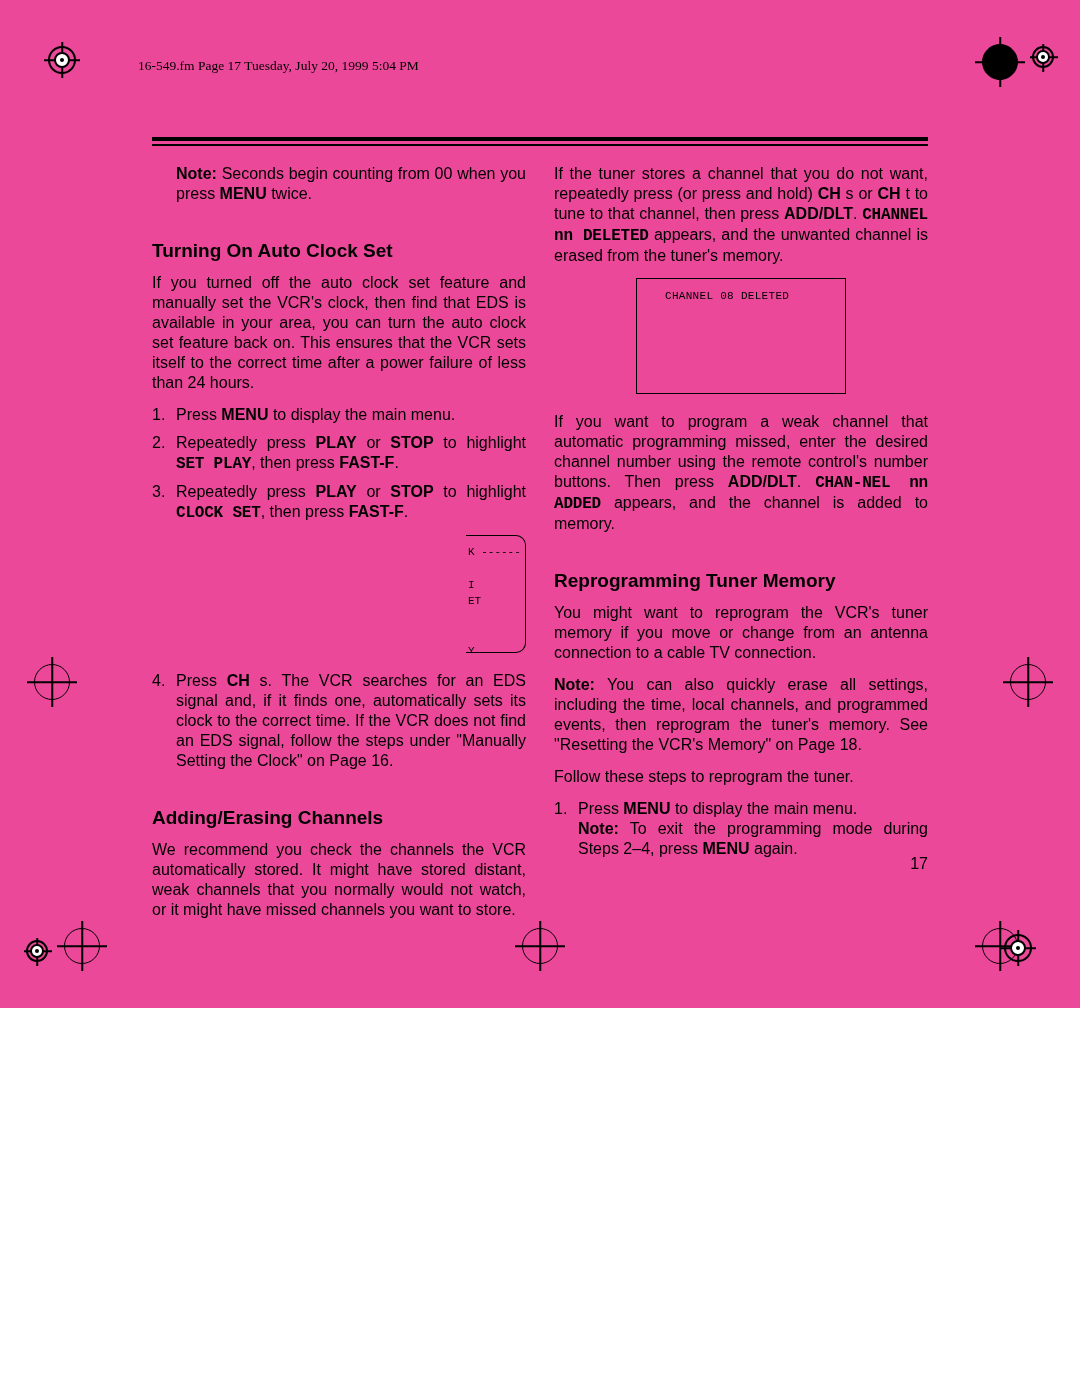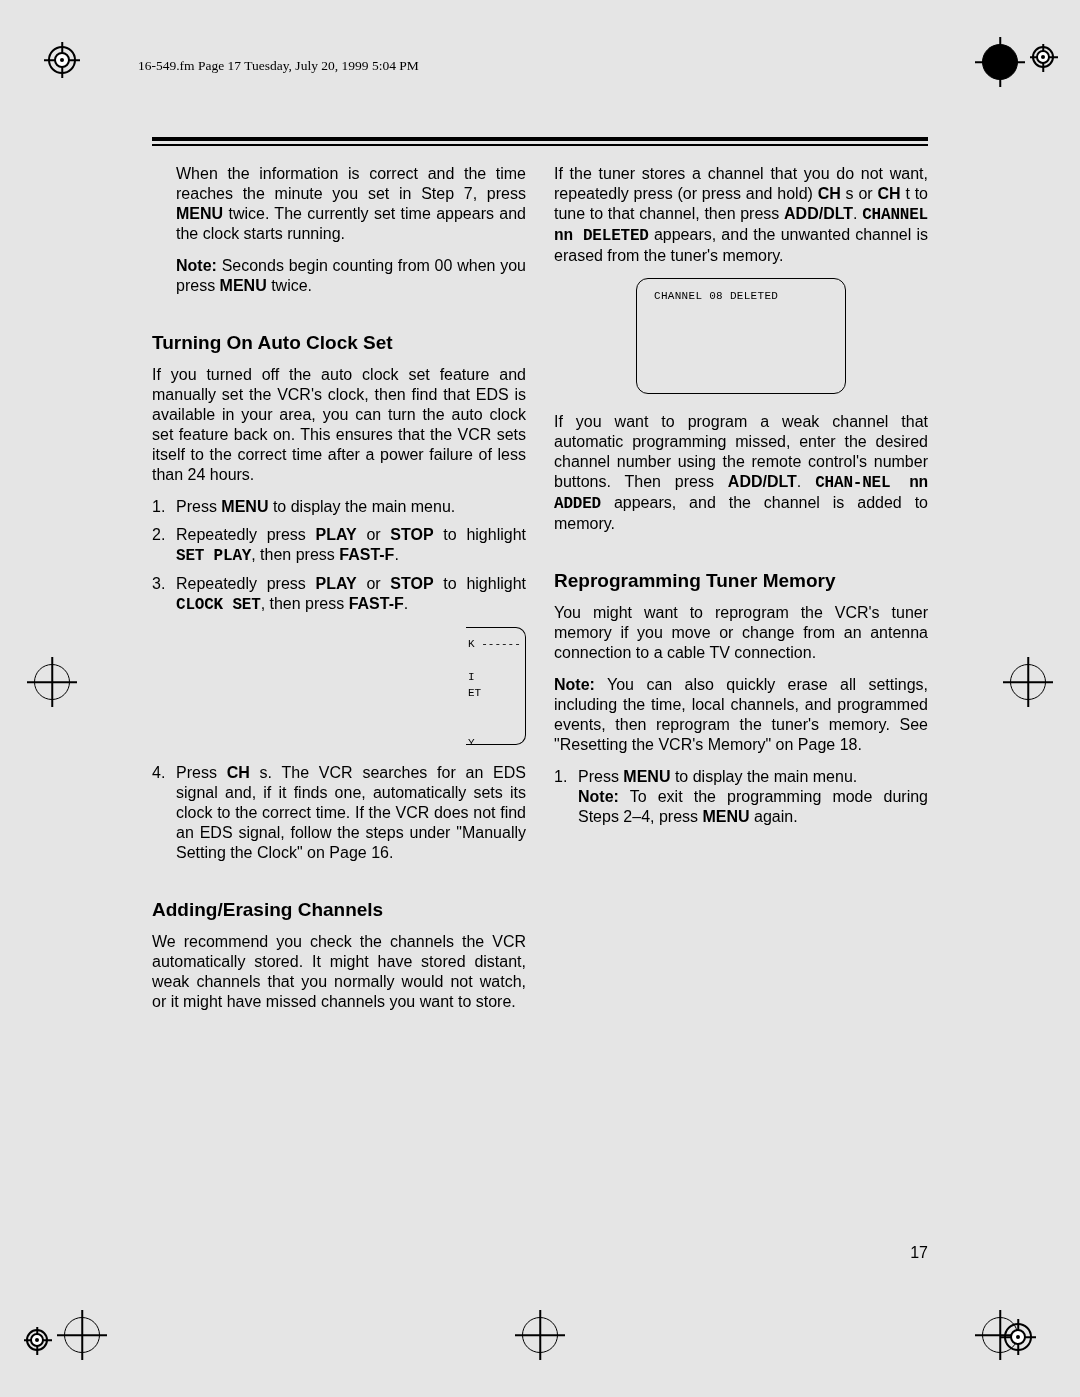--- a/index.html
+++ b/index.html
@@ -5,23 +5,23 @@
   html, body {
     margin: 0;
     padding: 0;
     background: #fff;
     font-family: Helvetica, Arial, sans-serif;
     color: #000;
   }
   .page {
     position: relative;
     width: 1080px;
-    height: 1397px;
+    height: 1008px;
     margin: 0 auto;
-    background: #e5e5e5;
+    background: #ec4899;
   }
   .regmark {
     position: absolute;
     width: 34px;
     height: 34px;
     border: 1.5px solid #000;
     border-radius: 50%;
     pointer-events: none;
   }
   .regmark::before {
@@ -150,23 +150,23 @@
     width: 20px;
     text-align: left;
   }
   .ind {
     padding-left: 24px;
   }
   .screen {
     width: 210px;
     height: 116px;
     border: 1.5px solid #000;
-    border-radius: 12px;
+    border-radius: 0;
     margin: 6px auto 18px auto;
-    padding: 10px 17px;
+    padding: 10px 28px;
     box-sizing: border-box;
     font-family: "Courier New", monospace;
     font-size: 11px;
     line-height: 1.35;
     letter-spacing: 0.3px;
     text-align: left;
     white-space: pre;
     overflow: hidden;
   }
   .screen-clip {
@@ -240,23 +240,20 @@
 
     <div class="rules">
       <div class="r1"></div>
       <div class="r2"></div>
     </div>
 
     <div class="columns">
 
       <div class="col">
         <p class="ind">
-          <span>When the information is correct and the time reaches the minute you set in Step 7, press </span><span class="b">MENU</span><span> twice. The currently set time appears and the clock starts running.</span>
-        </p>
-        <p class="ind">
           <span class="b">Note:</span><span> Seconds begin counting from 00 when you press </span><span class="b">MENU</span><span> twice.</span>
         </p>
 
         <h3>Turning On Auto Clock Set</h3>
         <p>If you turned off the auto clock set feature and manually set the VCR's clock, then find that EDS is available in your area, you can turn the auto clock set feature back on. This ensures that the VCR sets itself to the correct time after a power failure of less than 24 hours.</p>
 
         <ol class="steps">
           <li><span class="marker">1.</span>
             <span>Press </span><span class="b">MENU</span><span> to display the main menu.</span>
           </li>
@@ -296,20 +293,21 @@
         <p>
           <span>If you want to program a weak channel that automatic programming missed, enter the desired channel number using the remote control's number buttons. Then press </span><span class="b">ADD/DLT</span><span>. </span><span class="mono">CHAN-NEL nn ADDED</span><span> appears, and the channel is added to memory.</span>
         </p>
 
 
         <h3>Reprogramming Tuner Memory</h3>
         <p>You might want to reprogram the VCR's tuner memory if you move or change from an antenna connection to a cable TV connection.</p>
         <p>
           <span class="b">Note:</span><span> You can also quickly erase all settings, including the time, local channels, and programmed events, then reprogram the tuner's memory. See "Resetting the VCR's Memory" on Page 18.</span>
         </p>
+        <p>Follow these steps to reprogram the tuner.</p>
 
         <ol class="steps">
           <li><span class="marker">1.</span>
             <span>Press </span><span class="b">MENU</span><span> to display the main menu.</span>
             <p style="text-align:justify;">
               <span class="b">Note:</span><span> To exit the programming mode during Steps 2–4, press </span><span class="b">MENU</span><span> again.</span>
             </p>
           </li>
         </ol>
       </div>

